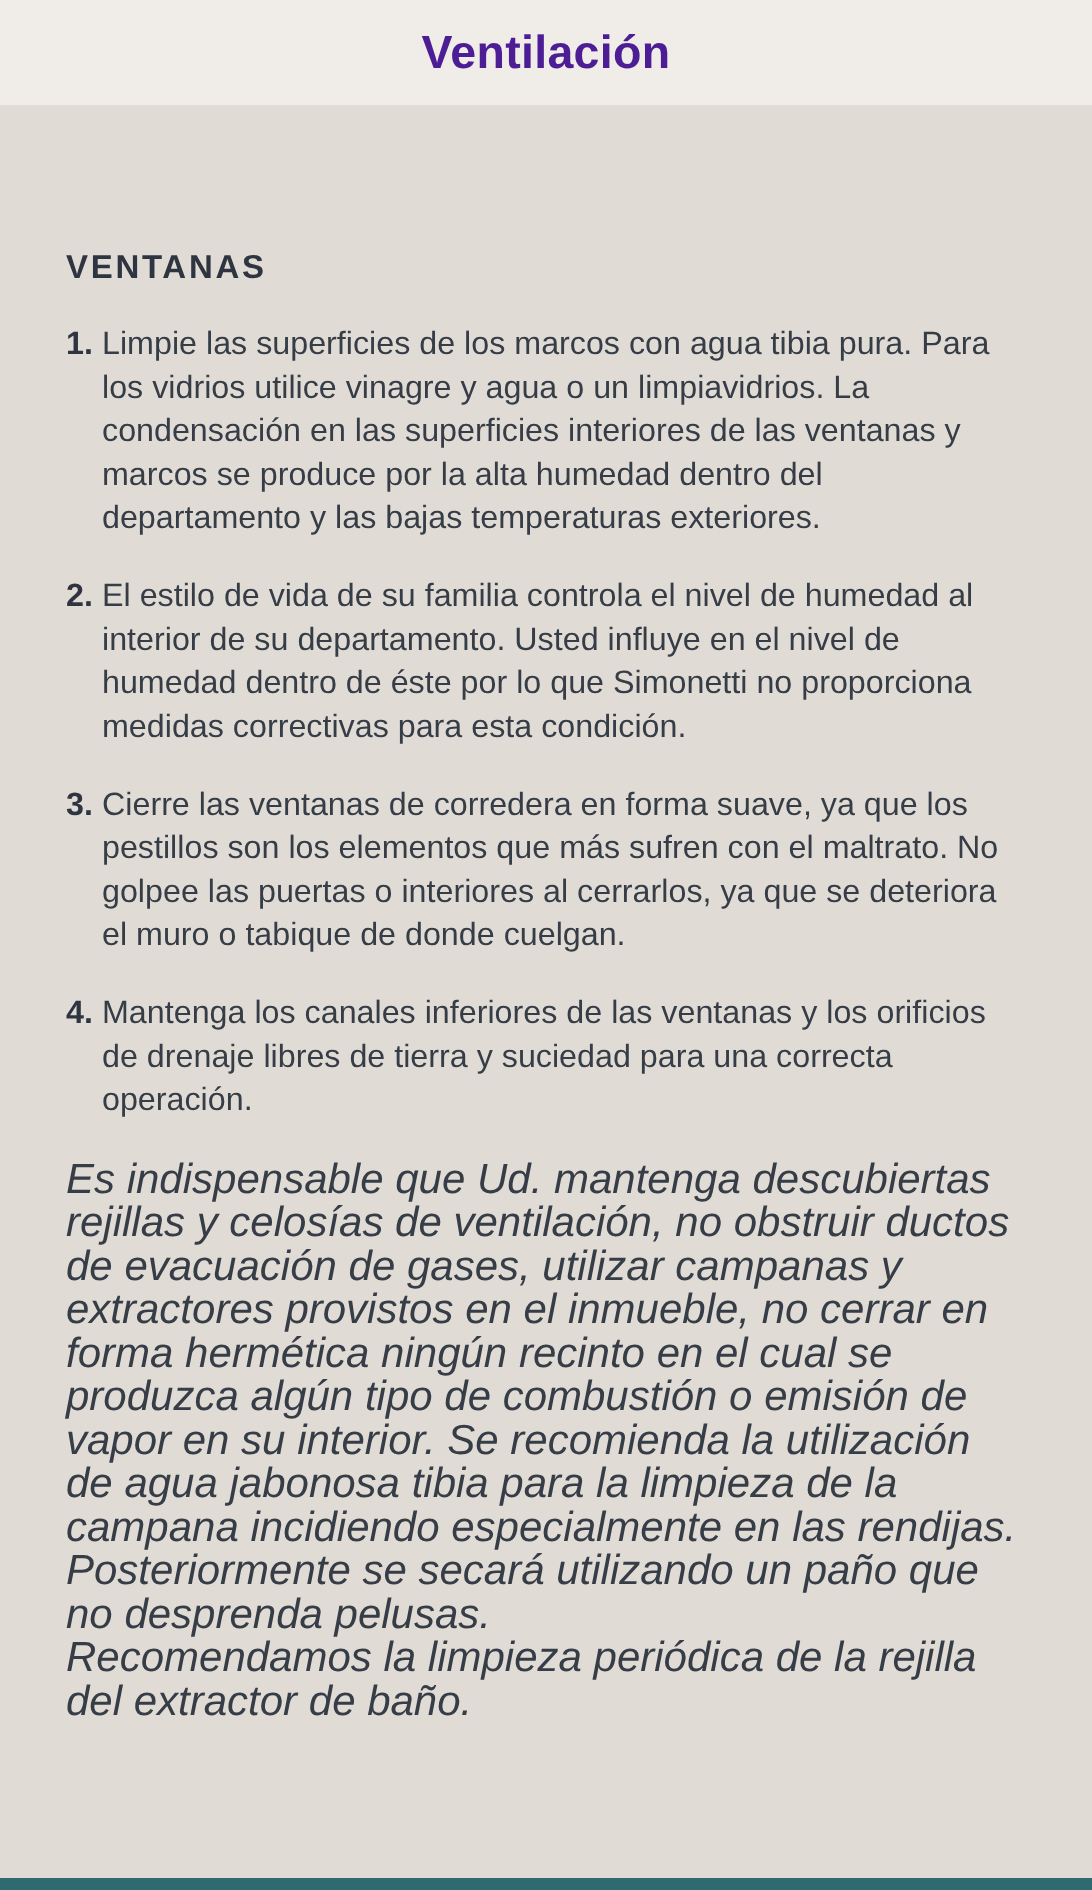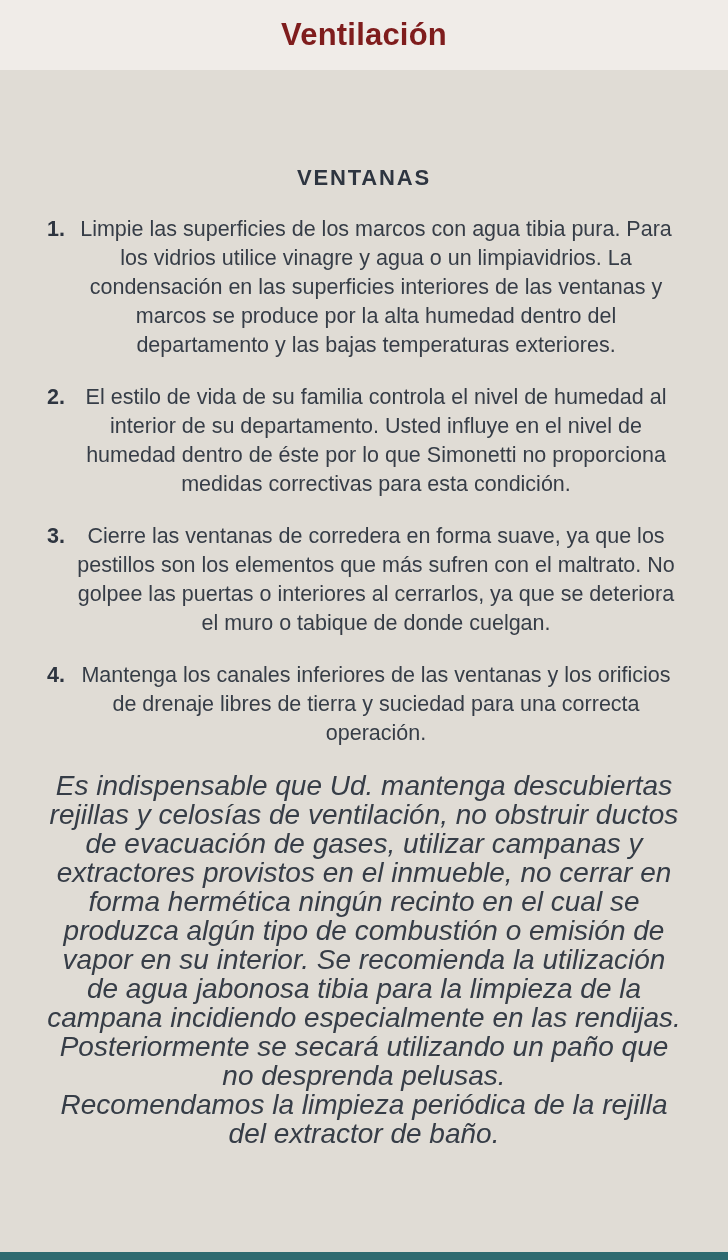--- a/index.html
+++ b/index.html
@@ -19,27 +19,26 @@
     width: 728px;
     height: 70px;
     background: #f0ece8;
     display: flex;
     align-items: center;
     justify-content: center;
   }
   .page-title {
     font-size: 31px;
     font-weight: 700;
-    color: #7f1d1d;
+    color: #4c1d95;
     letter-spacing: 0.2px;
   }
   .content {
     padding: 95px 44px 0 44px;
     color: #363d47;
-    text-align: center;
   }
   .section-heading {
     font-size: 22px;
     font-weight: 700;
     letter-spacing: 1.8px;
     color: #2e3540;
     margin: 0 0 24px 0;
   }
   .section-limpieza .section-heading {
     margin-top: 27px;

